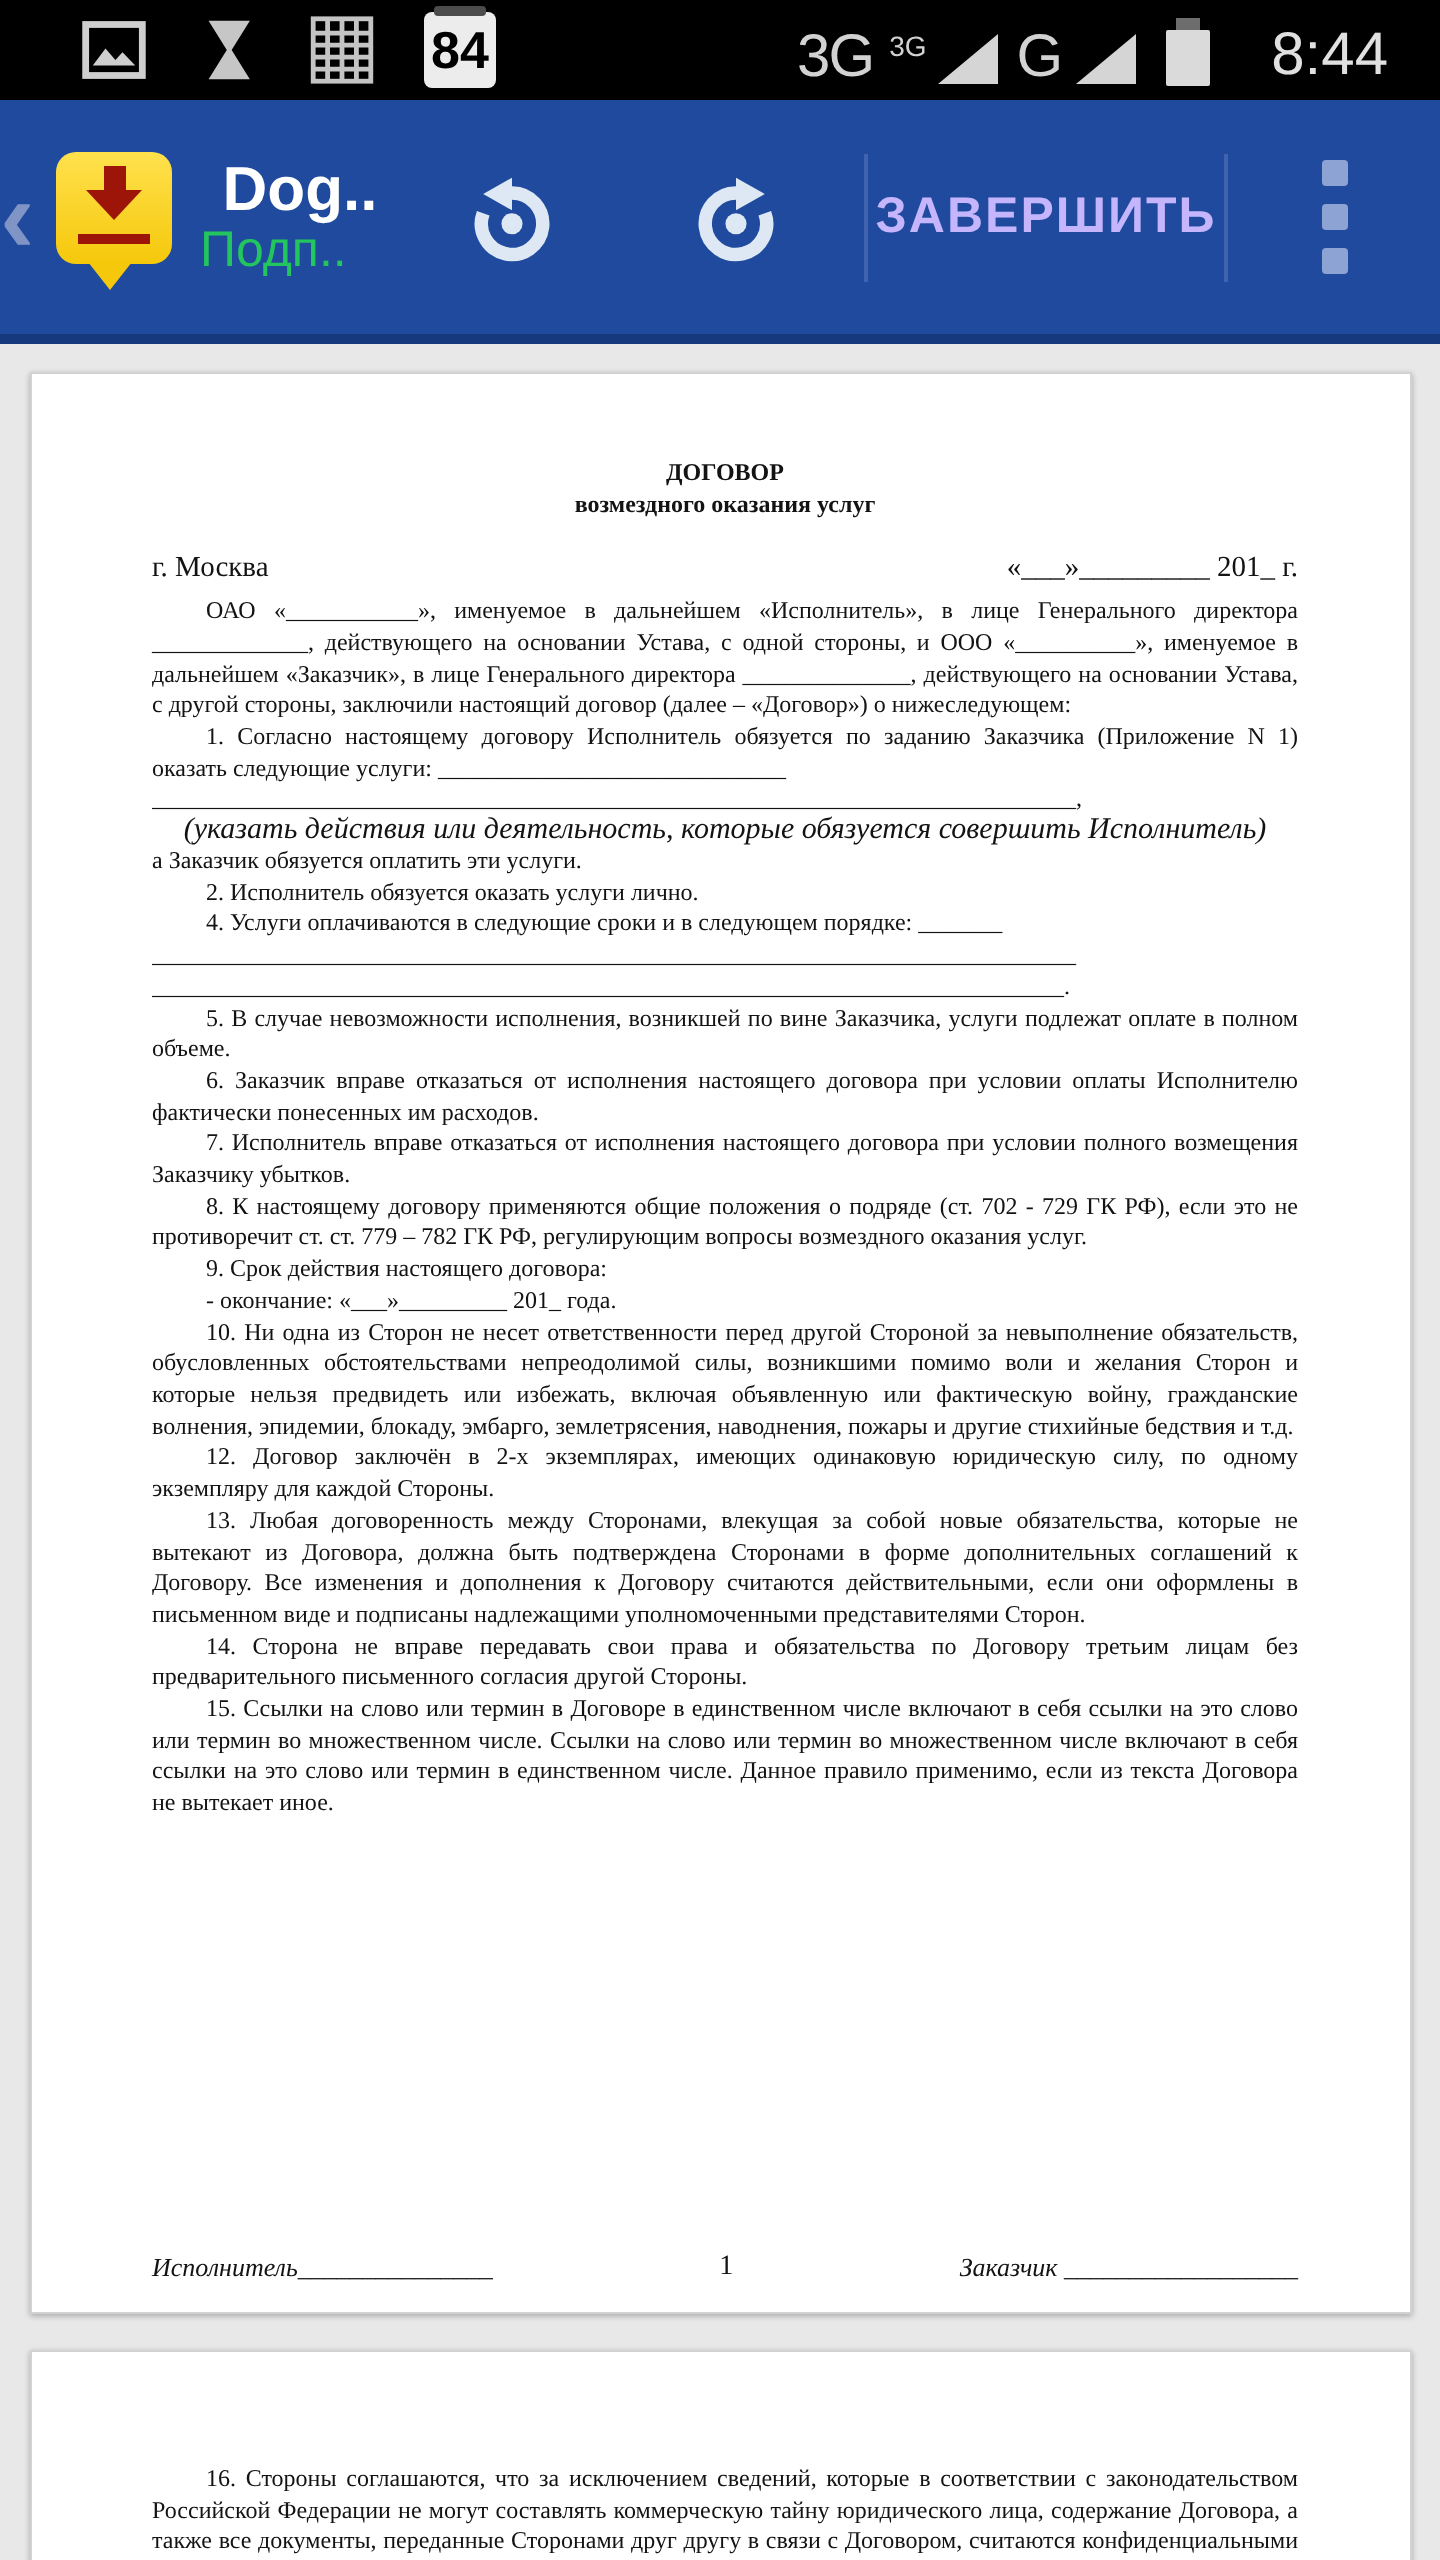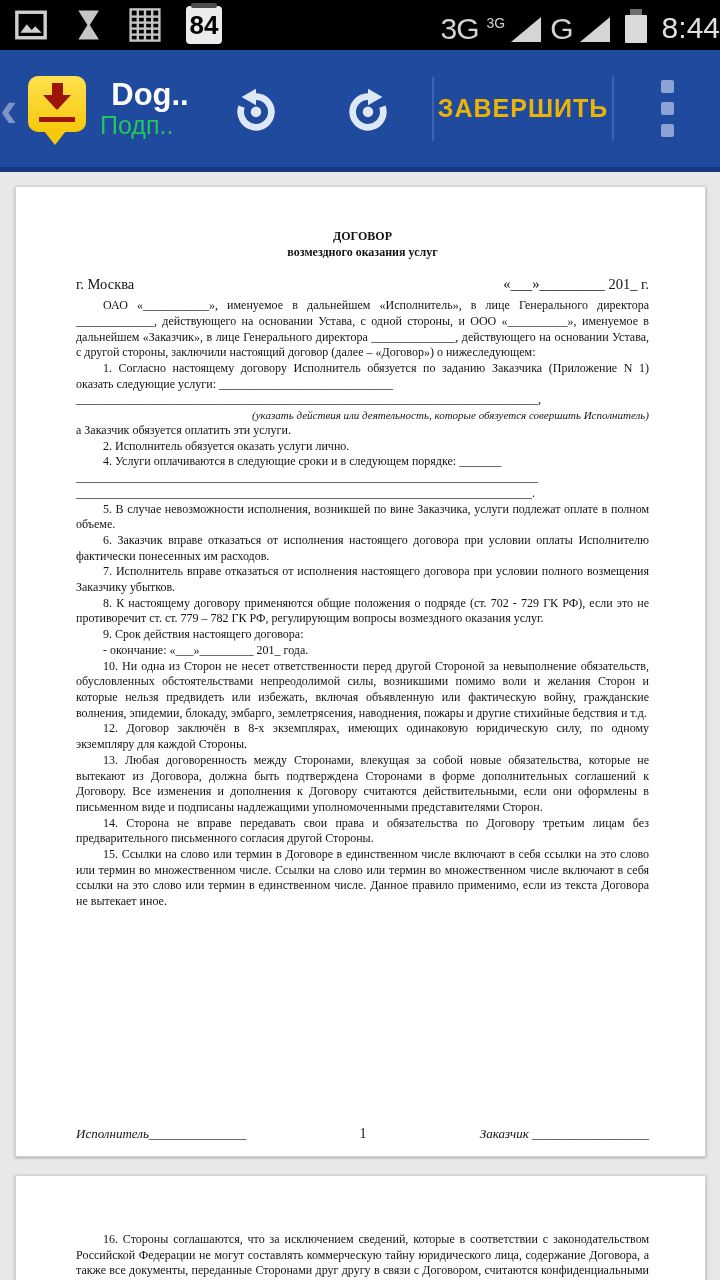--- a/index.html
+++ b/index.html
@@ -4,37 +4,37 @@
 <style>
   html,body{margin:0;padding:0;}
   body{
     width:720px;height:1280px;overflow:hidden;position:relative;
     background:#e8e8e8;font-family:"Liberation Sans",sans-serif;
     -webkit-font-smoothing:antialiased;
   }
   
   .statusbar{
     position:absolute;top:0;left:0;width:720px;height:50px;background:#000;
-    display:flex;align-items:center;padding:0 0;box-sizing:border-box;color:#d5d5d5;
+    display:flex;align-items:center;padding:0 26px;box-sizing:border-box;color:#d5d5d5;
   }
   .sb-left{display:flex;align-items:center;gap:24px;margin-left:14px;}
   .sb-right{display:flex;align-items:flex-end;margin-left:auto;gap:7px;}
   .badge84{
     width:36px;height:38px;background:#ececec;border-radius:4px;color:#000;
     font-weight:bold;font-size:26px;display:flex;align-items:center;justify-content:center;
     position:relative;line-height:1;
   }
   .badge84::before{content:"";position:absolute;top:-3px;left:5px;right:5px;height:5px;background:#4c4c4c;border-radius:2px;}
   .net-big{font-size:30px;line-height:30px;color:#d2d2d2;letter-spacing:-1px;}
   .net-sup{font-size:14px;line-height:14px;color:#d2d2d2;position:relative;top:-14px;left:1px;}
   .tri{width:0;height:0;border-left:30px solid transparent;border-bottom:25px solid #d5d5d5;margin:0 2px 2px 0;}
   .batt{width:22px;height:36px;position:relative;margin:0 4px 1px 6px;}
   .batt .tip{position:absolute;top:2px;left:5px;width:12px;height:6px;background:#6d6d6d;}
   .batt .bod{position:absolute;top:8px;left:0;width:22px;height:28px;background:#dadada;border-radius:1px;}
-  .sb-time{font-size:30px;line-height:32px;color:#e0e0e0;margin-left:4px;}
+  .sb-time{font-size:30px;line-height:32px;color:#e0e0e0;margin-left:20px;}
   
   .toolbar{
     position:absolute;top:50px;left:0;width:720px;height:117px;
     background:#1f4a9d;border-bottom:5px solid #16387d;
     display:flex;align-items:center;box-sizing:content-box;
   }
   .tb-back{width:18px;color:#8095c5;font-size:52px;line-height:40px;font-weight:bold;
     margin-left:0;text-align:left;overflow:hidden;cursor:pointer;}
   .applogo{width:58px;height:56px;background:linear-gradient(#ffe14d,#f5c80b);
     border-radius:10px;position:relative;margin:0 14px 10px 10px;flex:none;}
@@ -45,38 +45,38 @@
     border-left:14px solid transparent;border-right:14px solid transparent;border-top:15px solid #9c1508;}
   .al-bar{position:absolute;top:41px;left:11px;width:36px;height:5px;background:#9c1508;}
   .tb-titles{width:100px;flex:none;}
   .tb-title{color:#fff;font-size:31px;font-weight:bold;line-height:33px;white-space:nowrap;text-align:center;}
   .tb-subtitle{color:#22c55e;font-size:25px;line-height:29px;white-space:nowrap;}
   .iconbtn{width:48px;height:48px;flex:none;cursor:pointer;}
   .tb-undo{margin-left:32px;}
   .tb-redo{margin-left:64px;}
   .tb-div{width:2px;height:64px;background:#3f63af;flex:none;}
   .d1{margin-left:40px;}
-  .tb-finish{width:178px;flex:none;text-align:center;color:#eab308;font-size:25px;
+  .tb-finish{width:178px;flex:none;text-align:center;color:#c4b5fd;font-size:25px;
     font-weight:bold;letter-spacing:1px;cursor:default;}
   .tb-menu{flex:1;display:flex;flex-direction:column;align-items:center;gap:9px;cursor:pointer;}
   .tb-menu span{width:13px;height:13px;background:#8ca3d4;border-radius:2px;}
   
   .page{
     position:absolute;left:15px;width:691px;background:#fff;
     border:1px solid #d2d2d2;box-sizing:border-box;
     box-shadow:0 1px 3px rgba(0,0,0,.28);
     font-family:"Liberation Serif",serif;color:#131313;overflow:hidden;
   }
   .page1{top:186px;height:971px;padding:42px 56px 0 60px;}
   .page2{top:1175px;height:130px;padding:56px 56px 0 60px;}
   .doc p{margin:0;font-size:12px;line-height:15.7px;text-align:justify;text-indent:27px;}
   .doc .ni{text-indent:0;}
   .doc .ttl{text-align:center;font-weight:bold;text-indent:0;}
   .doc .uline{text-indent:0;text-align:left;white-space:pre;overflow:hidden;}
-  .doc .cap{font-size:11px;line-height:15px;font-style:italic;text-align:right;text-indent:0;}
+  .doc .cap{font-size:15px;line-height:15px;font-style:italic;text-align:center;text-indent:0;}
   .dateline{display:flex;justify-content:space-between;font-size:14.5px;line-height:15.7px;
     margin:17px 0 5px 0;gap:44px;}
   .pfooter{position:absolute;left:60px;right:56px;bottom:14px;display:flex;
     justify-content:space-between;align-items:center;font-size:13px;}
   .pfooter .it{font-style:italic;}
   .pfooter .pg{font-style:normal;font-size:14px;}
   svg{display:block;}
 </style>
 </head>
 <body>
@@ -177,21 +177,21 @@
   <p>4. Услуги оплачиваются в следующие сроки и в следующем порядке: _______</p>
   <p class="uline">_____________________________________________________________________________</p>
   <p class="uline">____________________________________________________________________________.</p>
   <p>5. В случае невозможности исполнения, возникшей по вине Заказчика, услуги подлежат оплате в полном объеме.</p>
   <p>6. Заказчик вправе отказаться от исполнения настоящего договора при условии оплаты Исполнителю фактически понесенных им расходов.</p>
   <p>7. Исполнитель вправе отказаться от исполнения настоящего договора при условии полного возмещения Заказчику убытков.</p>
   <p>8. К настоящему договору применяются общие положения о подряде (ст. 702 - 729 ГК РФ), если это не противоречит ст. ст. 779 – 782 ГК РФ, регулирующим вопросы возмездного оказания услуг.</p>
   <p>9. Срок действия настоящего договора:</p>
   <p>- окончание: «___»_________ 201_ года.</p>
   <p>10. Ни одна из Сторон не несет ответственности перед другой Стороной за невыполнение обязательств, обусловленных обстоятельствами непреодолимой силы, возникшими помимо воли и желания Сторон и которые нельзя предвидеть или избежать, включая объявленную или фактическую войну, гражданские волнения, эпидемии, блокаду, эмбарго, землетрясения, наводнения, пожары и другие стихийные бедствия и т.д.</p>
-  <p>12. Договор заключён в 8-х экземплярах, имеющих одинаковую юридическую силу, по одному экземпляру для каждой Стороны.</p>
+  <p>12. Договор заключён в 2-х экземплярах, имеющих одинаковую юридическую силу, по одному экземпляру для каждой Стороны.</p>
   <p>13. Любая договоренность между Сторонами, влекущая за собой новые обязательства, которые не вытекают из Договора, должна быть подтверждена Сторонами в форме дополнительных соглашений к Договору. Все изменения и дополнения к Договору считаются действительными, если они оформлены в письменном виде и подписаны надлежащими уполномоченными представителями Сторон.</p>
   <p>14. Сторона не вправе передавать свои права и обязательства по Договору третьим лицам без предварительного письменного согласия другой Стороны.</p>
   <p>15. Ссылки на слово или термин в Договоре в единственном числе включают в себя ссылки на это слово или термин во множественном числе. Ссылки на слово или термин во множественном числе включают в себя ссылки на это слово или термин в единственном числе. Данное правило применимо, если из текста Договора не вытекает иное.</p>
   <div class="pfooter">
     <span class="it">Исполнитель_______________</span>
     <span class="pg">1</span>
     <span class="it">Заказчик __________________</span>
   </div>
 </div>
 

